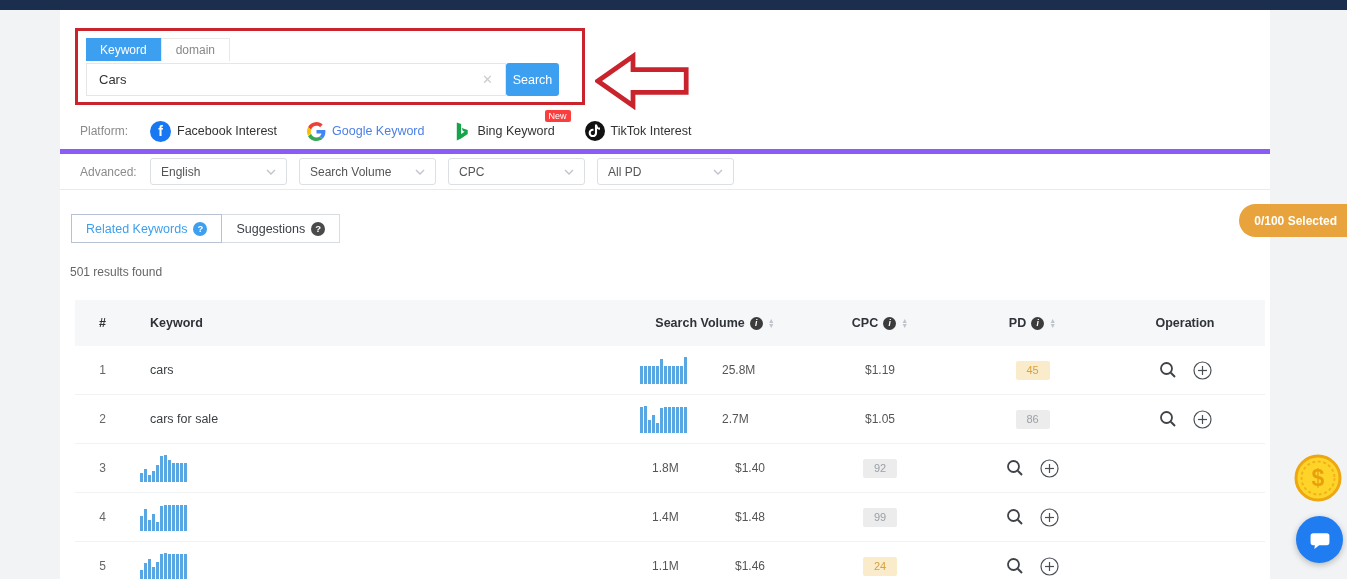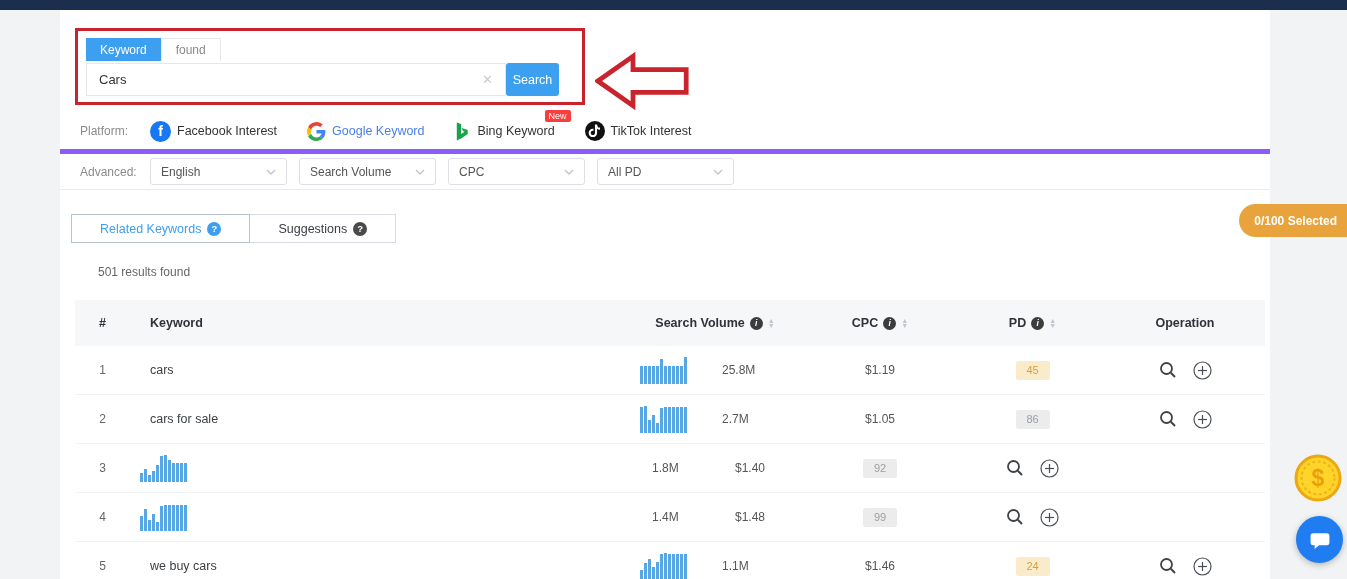--- a/index.html
+++ b/index.html
@@ -32,26 +32,26 @@
   .fbicon { width:21px; height:21px; border-radius:50%; background:#1877f2; color:#fff; font-weight:bold; font-size:14px; display:flex; align-items:center; justify-content:center; }
   .newbadge { position:absolute; top:-12px; right:-16px; background:var(--newred); color:#fff; font-size:9px; padding:1px 4px; border-radius:2px; }
 
   .arow { position:absolute; left:0; top:139px; width:100%; height:41px; display:flex; align-items:center; padding-left:20px; border-top:5px solid #8b5cf6; border-bottom:1px solid #e9eaec; }
   .alabel { width:70px; font-size:12px; color:#8b8b8b; }
   .selects { display:flex; gap:12px; }
   .sel { width:137px; height:27px; border:1px solid #dcdfe3; border-radius:3px; display:flex; align-items:center; justify-content:space-between; padding:0 10px; font-size:12px; color:#555; cursor:pointer; background:#fff; }
 
   
   .rtabs { position:absolute; left:11px; top:204px; display:flex; }
-  .rtab { height:29px; padding:0 28px; display:flex; align-items:center; gap:6px; font-size:12.5px; border:1px solid #d9dde3; background:#fff; cursor:pointer; color:#3a3f45; }
+  .rtab { height:29px; padding:0 14px; display:flex; align-items:center; gap:6px; font-size:12.5px; border:1px solid #d9dde3; background:#fff; cursor:pointer; color:#3a3f45; }
   .rtab.active { border-color:#b7c3d4; color:var(--accent); z-index:1; }
   .rtab + .rtab { margin-left:-1px; }
   .qicon { width:14px; height:14px; border-radius:50%; color:#fff; font-size:9.5px; font-weight:bold; display:flex; align-items:center; justify-content:center; background:#4a4a4a; }
   .rtab.active .qicon { background:var(--accent); }
-  .count { position:absolute; left:10px; top:255px; font-size:12px; color:#666;margin-left:28px; }
+  .count { position:absolute; left:10px; top:255px; font-size:12px; color:#666; }
 
   .selbadge { position:absolute; top:204px; right:0; height:33px; background:var(--orange); color:#fff; font-size:12px; font-weight:bold; display:flex; align-items:center; padding:0 10px 0 15px; border-radius:17px 0 0 17px; cursor:pointer; }
 
   
   .table { position:absolute; left:15px; top:290px; width:1190px; }
   .thead, .trow { display:grid; grid-template-columns:55px 500px 70px 100px 160px 145px 1fr; align-items:center; }
   .thead { height:46px; background:#f6f7f9; font-size:12.5px; font-weight:bold; color:#2f3237; }
   .th-idx { text-align:center; }
   .th-kw { padding-left:20px; }
   .th-vol { grid-column:3 / 5; display:flex; justify-content:center; align-items:center; gap:5px; }
@@ -78,21 +78,21 @@
 </head>
 <body>
 
 <div class="topbar"></div>
 
 <div class="card">
 
   <div class="hlbox">
     <div class="stabs">
       <div class="stab active">Keyword</div>
-      <div class="stab idle">found</div>
+      <div class="stab idle">domain</div>
     </div>
     <div class="inputrow">
       <div class="sinput">
         <span class="val">Cars</span>
         <span class="clearx">✕</span>
       </div>
       <button class="sbtn">Search</button>
     </div>
   </div>
 
@@ -358,21 +358,20 @@
               <circle cx="9.5" cy="9.5" r="8.5" fill="none" stroke="#4a4f55" stroke-width="1.2"></circle>
               <line x1="5" y1="9.5" x2="14" y2="9.5" stroke="#4a4f55" stroke-width="1.2"></line>
               <line x1="9.5" y1="5" x2="9.5" y2="14" stroke="#4a4f55" stroke-width="1.2"></line>
             </svg>
           </button>
       </div>
     </div>
 
     <div class="trow">
       <div class="td-idx">5</div>
-      <div class="td-kw">we buy cars</div>
       <div class="trend">
           <i style="height: 35%;"></i>
           <i style="height: 60%;"></i>
           <i style="height: 75%;"></i>
           <i style="height: 45%;"></i>
           <i style="height: 65%;"></i>
           <i style="height: 95%;"></i>
           <i style="height: 100%;"></i>
           <i style="height: 95%;"></i>
           <i style="height: 95%;"></i>

